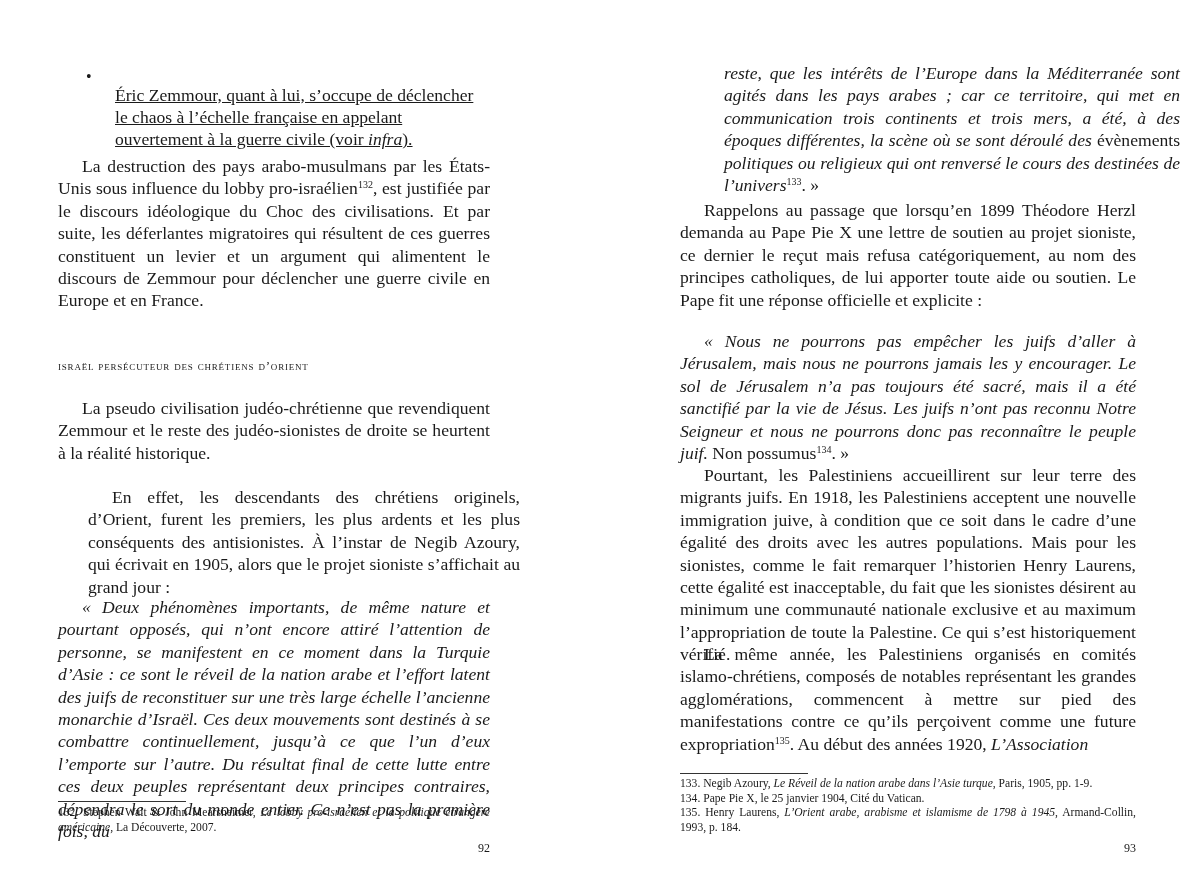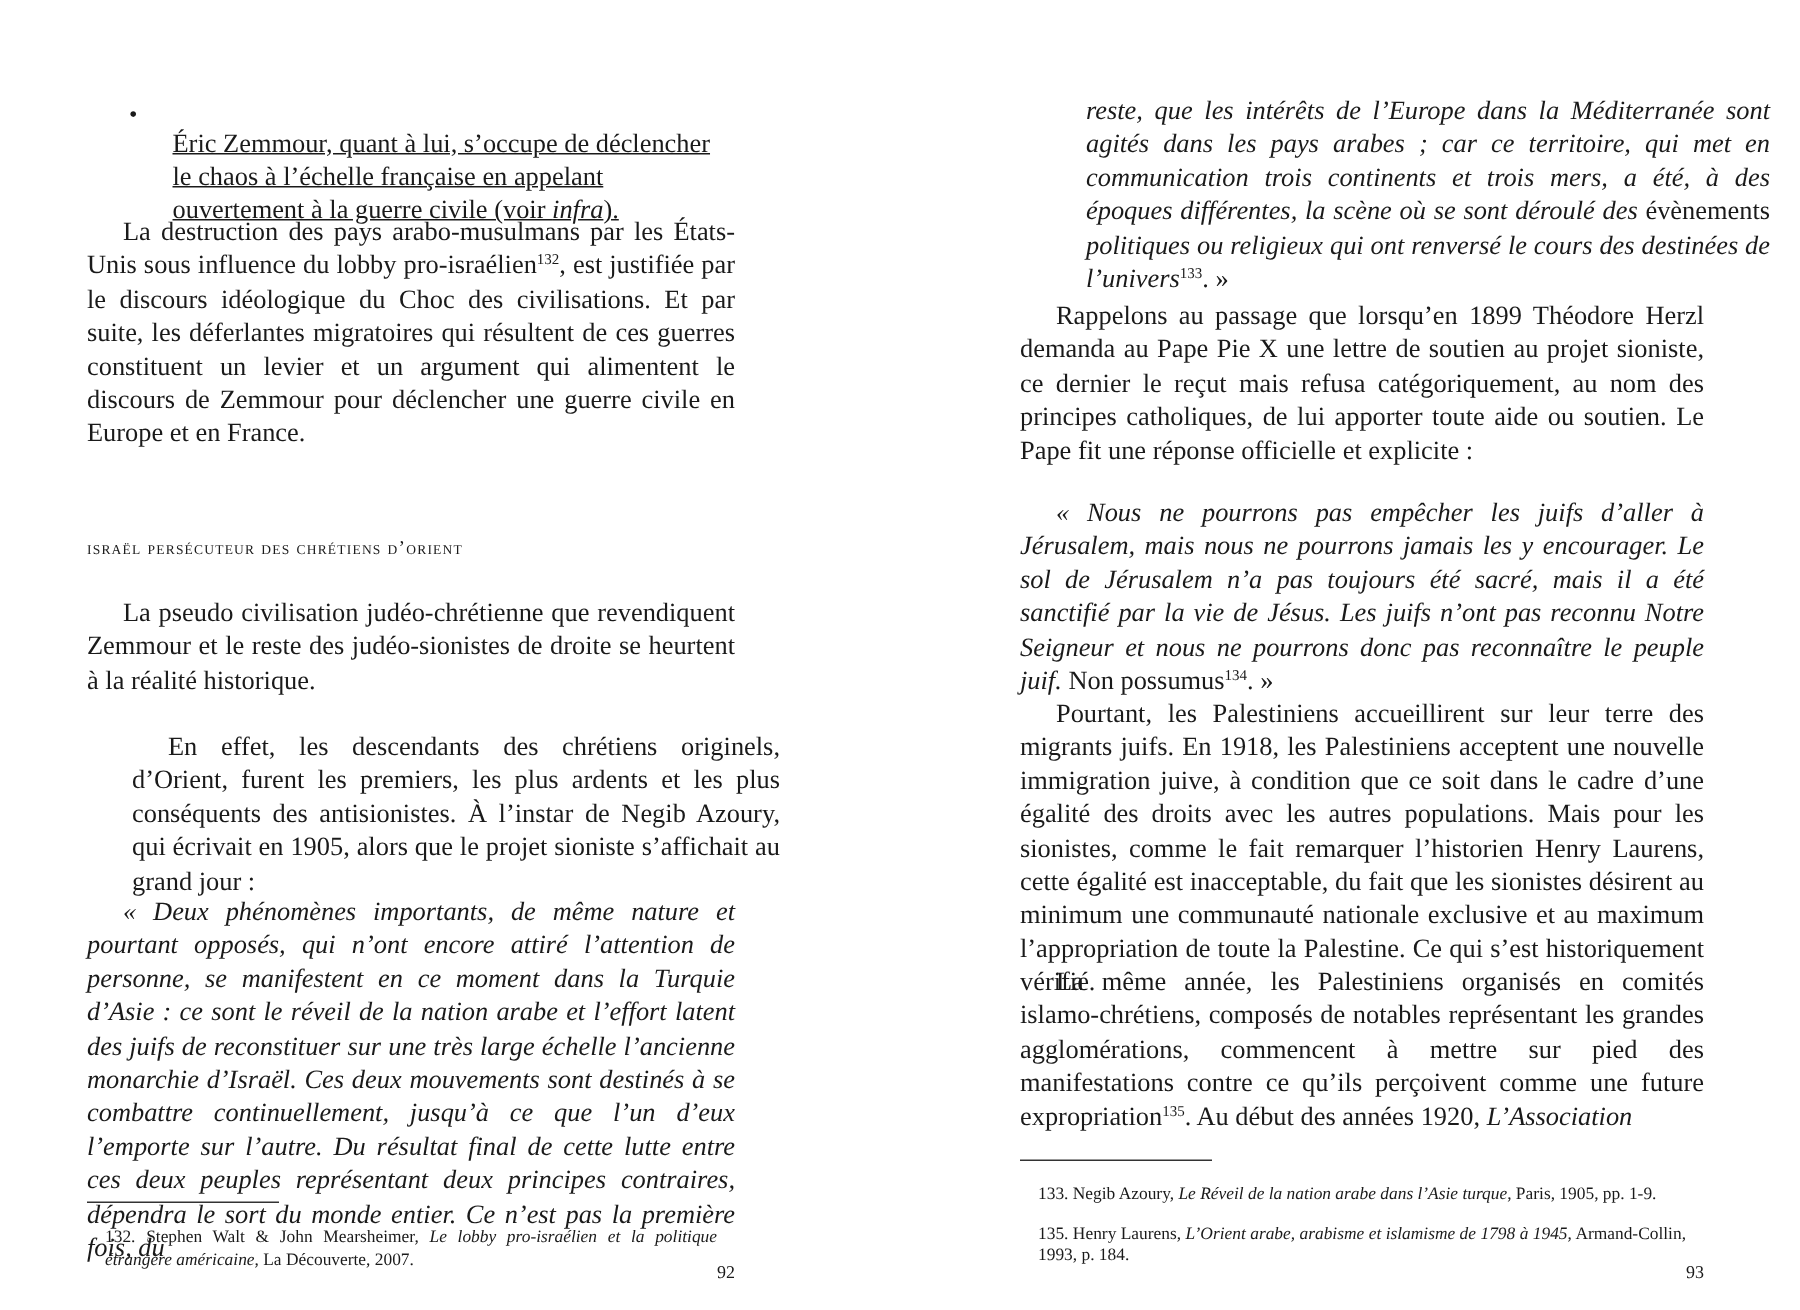--- a/index.html
+++ b/index.html
@@ -10,35 +10,35 @@
   #page-right { left:680px; width:456px; }
   .p { font-size:17.6px; line-height:22.4px; text-align:justify; margin:0; }
   .indent { text-indent:24px; }
   .it { font-style:italic; }
   sup { font-size:10px; line-height:0; vertical-align:6px; }
   .bullet-wrap { position:absolute; left:0; top:66px; width:432px; }
   .bullet-dot { position:absolute; left:28px; top:0; font-size:16px; line-height:22.4px; }
   .bullet-text { margin-left:57px; font-size:17.6px; line-height:22.4px; text-align:left;text-decoration:underline; }
   .heading { font-size:13px; letter-spacing:0.8px; font-variant:small-caps; text-transform:lowercase; font-weight:normal; }
   .fn-rule { position:absolute; height:1px; background:#333; width:128px; }
-  .fn { font-size:11.6px; line-height:14.6px; margin:12px; text-align:justify; }
+  .fn { font-size:11.6px; line-height:14.6px; margin:0; text-align:justify; }
   .pnum { position:absolute; font-size:12px; width:100%; text-align:right; }
   .block { position:absolute; left:0; width:100%; }
 </style>
 </head>
 <body>
 
 <div class="page" id="page-left">
 
   <div class="bullet-wrap">
     <span class="bullet-dot">•</span>
     <p class="bullet-text"><span>Éric Zemmour, quant à lui, s’occupe de déclencher le chaos à l’échelle française en appelant ouvertement à la guerre civile (voir </span><span class="it">infra</span><span>).</span></p>
   </div>
 
-  <div class="block" style="top:143px;">
+  <div class="block" style="top:155px;">
     <p class="p indent"><span>La destruction des pays arabo-musulmans par les États-Unis sous influence du lobby pro-israélien</span><sup>132</sup><span>, est justifiée par le discours idéologique du Choc des civilisations. Et par suite, les déferlantes migratoires qui résultent de ces guerres constituent un levier et un argument qui alimentent le discours de Zemmour pour déclencher une guerre civile en Europe et en France.</span></p>
   </div>
 
   <div class="block" style="top:356px;">
     <span class="heading">Israël persécuteur des chrétiens d’Orient</span>
   </div>
 
   <div class="block" style="top:397px;">
     <p class="p indent">La pseudo civilisation judéo-chrétienne que revendiquent Zemmour et le reste des judéo-sionistes de droite se heurtent à la réalité historique.</p>
   </div>
@@ -79,17 +79,18 @@
   </div>
 
   <div class="block" style="top:643px;">
     <p class="p indent"><span>La même année, les Palestiniens organisés en comités islamo-chrétiens, composés de notables représentant les grandes agglomérations, commencent à mettre sur pied des manifestations contre ce qu’ils perçoivent comme une future expropriation</span><sup>135</sup><span>. Au début des années 1920, </span><span class="it">L’Association</span></p>
   </div>
 
   <div class="fn-rule" style="top:773px; left:0;"></div>
 
   <div class="block" style="top:777px;">
     <p class="fn"><span>133.</span><span> Negib Azoury, </span><span class="it">Le Réveil de la nation arabe dans l’Asie turque</span><span>, Paris, 1905, pp. 1-9.</span></p>
+    <p class="fn"><span>134.</span><span> Pape Pie X, le 25 janvier 1904, Cité du Vatican.</span></p>
     <p class="fn"><span>135.</span><span> Henry Laurens, </span><span class="it">L’Orient arabe, arabisme et islamisme de 1798 à 1945</span><span>, Armand-Collin, 1993, p. 184.</span></p>
   </div>
 
   <div class="pnum" style="top:841px;">93</div>
 </div>
 
 </body></html>

